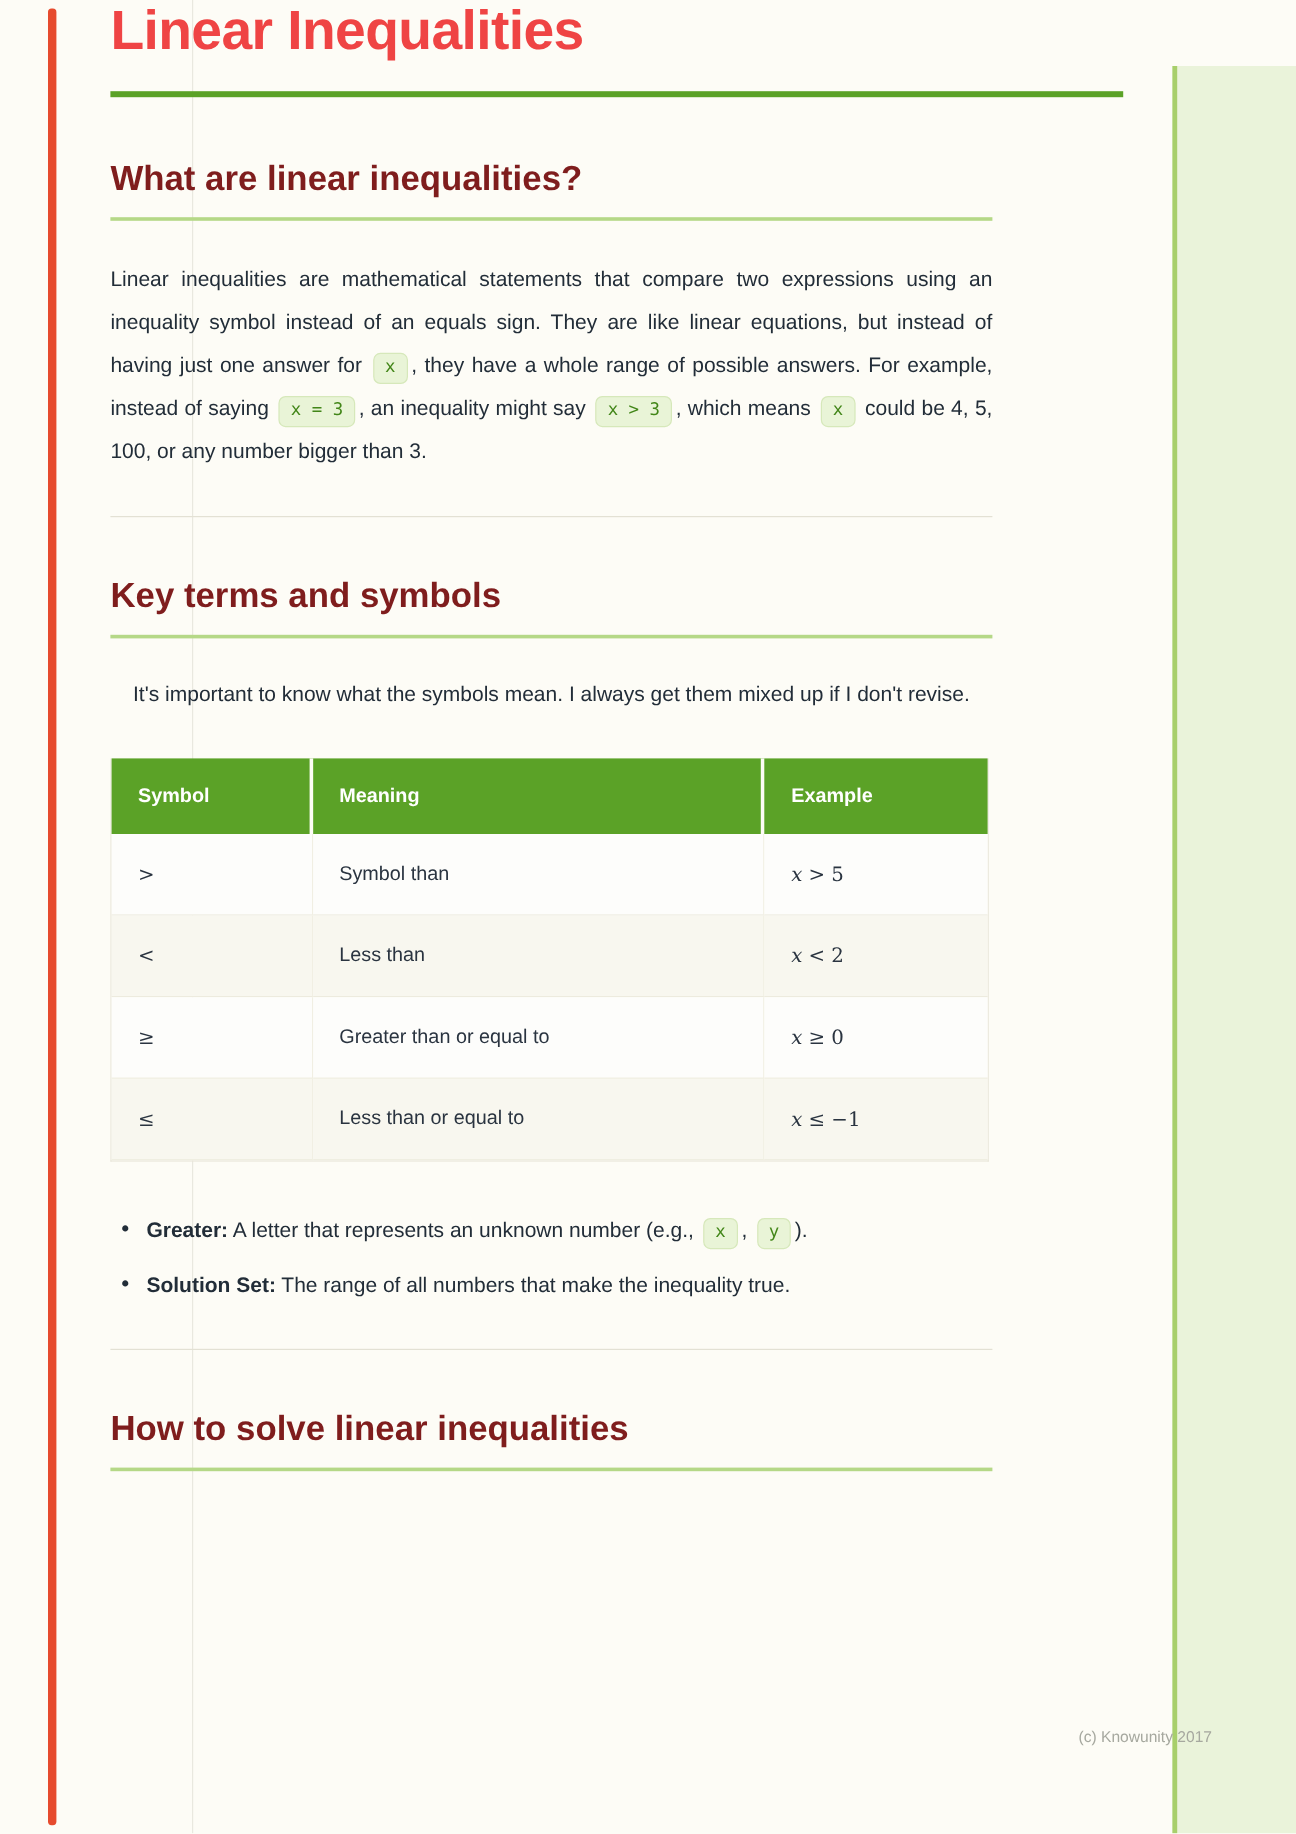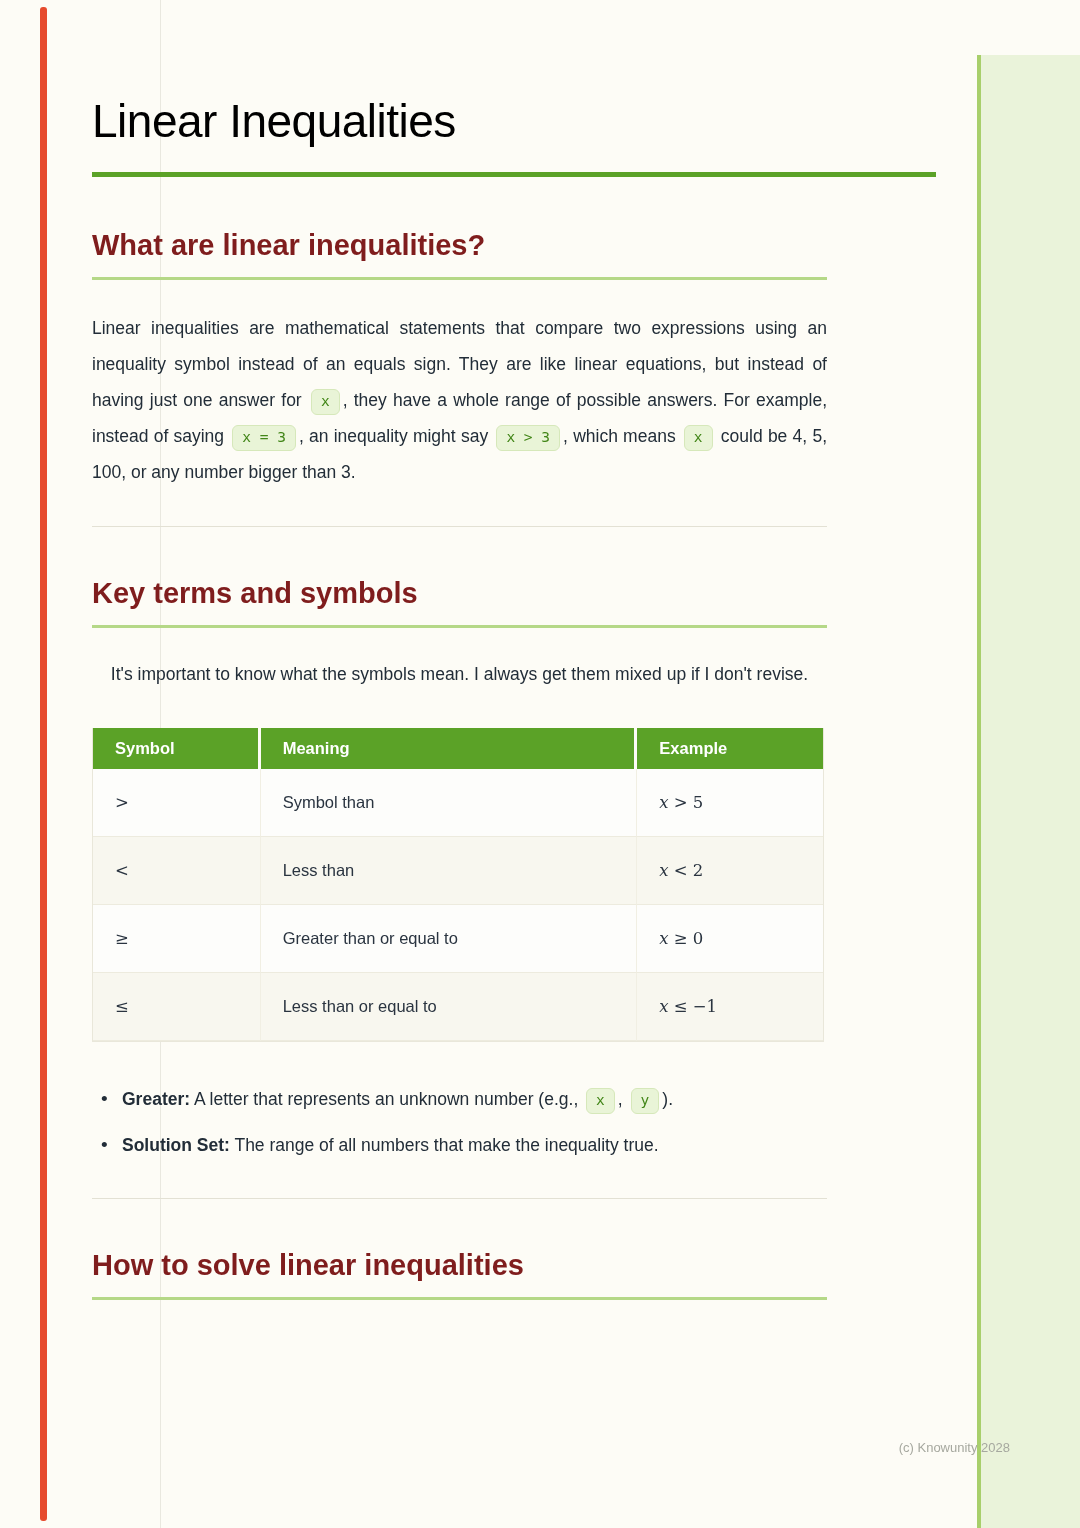--- a/index.html
+++ b/index.html
@@ -36,26 +36,25 @@
     border-left: 4px solid #a8cf6b;
   }
 
   .content {
     position: absolute;
     left: 92px; top: 0;
     width: 844px;
   }
 
   h1.page-title {
-    margin-top: 96px;
     font-size: 46px;
     line-height: 50px;
-    font-weight: 400;
+    font-weight: 700;
     letter-spacing: -0.5px;
-    color: #000000;
+    color: #ef4444;
   }
   .title-rule {
     margin-top: 26px;
     width: 844px;
     height: 5px;
     background: #5ba227;
   }
 
   h2.section-heading {
     font-size: 29px;
@@ -115,21 +114,21 @@
     width: 100%;
     border-collapse: separate;
     border-spacing: 0;
   }
   .sym-table th {
     background: #5ba227;
     color: #ffffff;
     font-size: 16.5px;
     font-weight: 700;
     text-align: left;
-    padding: 11px 22px;
+    padding: 22px 22px;
   }
   .sym-table th:not(:last-child) { border-right: 3px solid #fdfcf6; }
   .col-symbol  { width: 168px; }
   .col-meaning { width: 378px; }
   .col-example { width: 186px; }
   .sym-table td {
     padding: 24px 22px;
     font-size: 16.5px;
     color: #2a3440;
     border-bottom: 1px solid #edebde;
@@ -243,15 +242,15 @@
 
     <hr class="divider">
 
     <section>
       <h2 class="section-heading mt-sec">How to solve linear inequalities</h2>
       <div class="h2-rule"></div>
     </section>
 
   </div>
 
-  <div class="footer-copy">(c) Knowunity 2028</div>
+  <div class="footer-copy">(c) Knowunity 2017</div>
 
 </div>
 
 </body></html>

